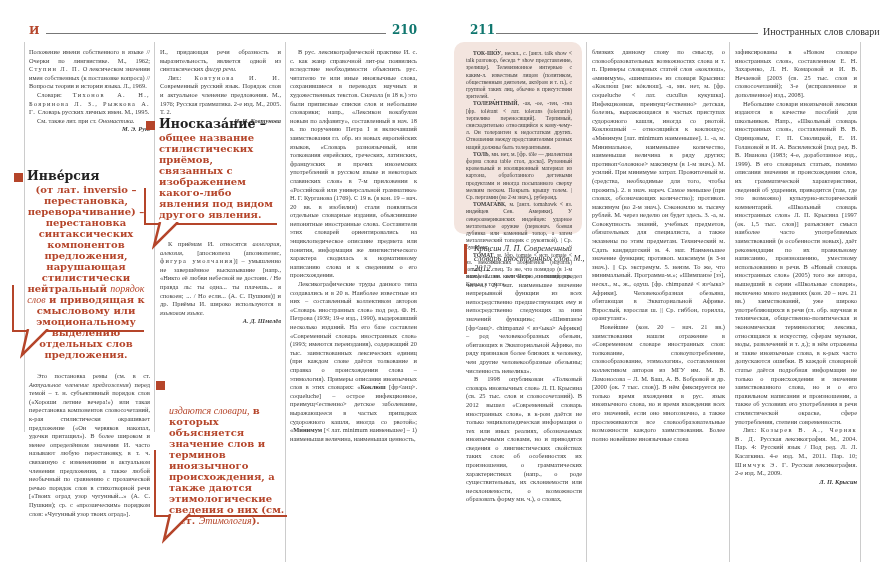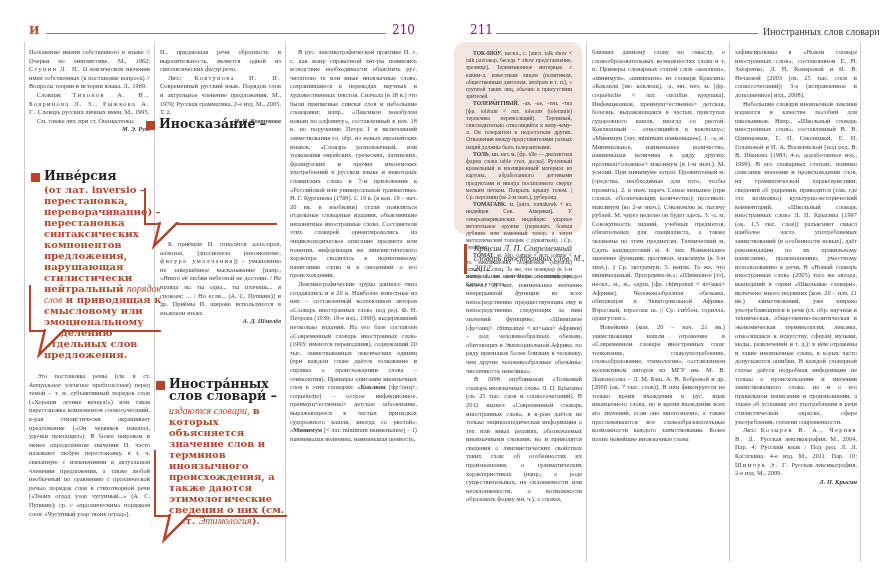--- a/index.html
+++ b/index.html
@@ -2,21 +2,21 @@
 <html><head>
 <meta charset="utf-8">
 <style>
   html,body{margin:0;padding:0;background:#fff;}
   body{width:880px;height:575px;position:relative;overflow:hidden;font-family:"Liberation Serif","DejaVu Serif",serif;color:#3a3a3a;}
   .page{position:absolute;top:0;height:575px;}
   .left{left:0;width:440px;}
   .right{left:440px;width:440px;}
   .hdr{position:absolute;top:26px;height:14px;}
   .hdr .letter{position:absolute;left:29px;top:-2px;font-family:"DejaVu Serif",serif;font-weight:bold;font-size:11px;color:#b5452a;}
-  .hdr .pnum{position:absolute;top:-3px;font-family:"DejaVu Serif",serif;font-weight:normal;font-size:12px;color:#701a75;}
+  .hdr .pnum{position:absolute;top:-3px;font-family:"DejaVu Serif",serif;font-weight:bold;font-size:12px;color:#0f766e;}
   .hdr .rule{position:absolute;top:7px;height:0;border-top:1px solid #777;}
   .hdr .rtitle{position:absolute;top:0;font-size:10px;color:#333;}
   .col{position:absolute;font-size:6.4px;line-height:8.6px;text-align:justify;color:#3c3c3c;}
   .col p{margin:0;text-indent:8px;}
   .col p.ni{text-indent:0;}
   .vline{position:absolute;border-left:1px solid #ccc;}
   .sig{text-align:right;font-style:italic;font-weight:bold;font-size:6.4px;}
   .it{font-style:italic;}
   .sp{letter-spacing:1.3px;}
   
@@ -46,21 +46,21 @@
   <div class="vline" style="left:154px;top:42px;height:390px;"></div>
   <div class="vline" style="left:285px;top:42px;height:520px;"></div>
 
   <div class="col" style="left:29px;top:48px;width:121px;">
     <p class="ni"><span>Положение имени собственного в языке // Очерки по лингвистике. М., 1962; </span><span class="sp">Ступин Л. П.</span><span> О лексическом значении имен собственных (к постановке вопроса) // Вопросы теории и истории языка. Л., 1969.</span></p>
     <p><span>Словари: </span><span class="sp">Тихонов А. Н., Бояринова Л. З., Рыжкова А. Г.</span><span> Словарь русских личных имен. М., 1995.</span></p>
     <p><span>См. также лит. при ст. </span><span class="it">Ономастика.</span></p>
     <div class="sig">М. Э. Рут</div>
   </div>
 
-  <div class="callout" style="left:29px;top:170px;width:130px;height:195px;">
+  <div class="callout" style="left:12px;top:170px;width:130px;height:195px;text-align:center;">
     <div class="sq" style="left:2px;top:3px;"></div>
     <div class="ttl" style="left:15px;top:0;">Инве́рсия</div>
     <div class="def" style="left:15px;top:14px;width:118px;">
       <span>(от лат. inversio – перестановка, переворачивание) – перестановка синтаксических компонентов предложения, нарушающая стилистически нейтральный </span><i>порядок слов</i><span> и приводящая к смысловому или эмоциональному выделению отдельных слов предложения.</span>
     </div>
     <div class="bubble" style="left:0;top:115px;width:130px;height:45px;border-left-width:2.5px;"></div>
     <svg class="tail" style="left:8px;top:159px;" width="40" height="30">
         <polyline points="8,0 2,26 28,0" fill="#fff" stroke="#b5452a" stroke-width="2.5"></polyline>
       </svg>
   </div>
@@ -71,34 +71,34 @@
 
   <div class="col" style="left:160px;top:48px;width:121px;">
     <p class="ni"><span>И., придающая речи образность и выразительность, является одной из синтаксических </span><span class="it">фигур речи.</span></p>
     <p><span>Лит.: </span><span class="sp">Ковтунова И. И.</span><span> Современный русский язык. Порядок слов и актуальное членение предложения. М., 1976; Русская грамматика. 2-е изд. М., 2005. Т. 2.</span></p>
     <div class="sig">И. И. Ковтунова</div>
   </div>
 
   <div class="callout" style="left:144px;top:118px;width:131px;height:120px;">
     <div class="sq" style="left:2px;top:3px;"></div>
     <div class="ttl" style="left:15px;top:0;">Иносказа́ние –</div>
+    <div class="def" style="left:15px;top:14px;width:116px;">общее название стилистических приёмов, связанных с изображением какого-либо явления под видом другого явления.</div>
     <div class="bubble" style="left:0;top:70px;width:131px;height:35px;"></div>
     <svg class="tail" style="left:8px;top:104px;" width="40" height="28">
         <polyline points="8,0 2,24 26,0" fill="#fff" stroke="#b5452a" stroke-width="2.5"></polyline>
       </svg>
   </div>
 
   <div class="col" style="left:160px;top:240px;width:121px;">
     <p><span>К приёмам И. относятся </span><span class="it">аллегория, аллюзия</span><span>, [апосиопеза (апозиопезис, </span><span class="sp">фигура умолчания</span><span>)] – умышленно не завершённое высказывание [напр., «Никто её любви небесной не достоин. / Не правда ль: ты одна... ты плачешь... я спокоен; ... / Но если... (А. С. Пушкин)] и др. Приёмы И. широко используются в </span><span class="it">языковом языке.</span></p>
     <div class="sig">А. Д. Шмелёв</div>
   </div>
 
   <div class="callout" style="left:154px;top:378px;width:131px;height:175px;">
     <div class="sq" style="left:2px;top:3px;"></div>
-    <div class="ttl" style="left:15px;top:0;width:116px;">Иностра́нных слов словари́ –</div>
     <div class="def" style="left:15px;top:27px;width:116px;">
       <i>издаются словари,</i><span> в которых объясняется значение слов и терминов иноязычного происхождения, а также даются этимологические сведения о них (см. в ст. </span><i>Этимология</i><span>).</span>
     </div>
     <div class="bubble" style="left:0;top:72px;width:131px;height:65px;"></div>
     <svg class="tail" style="left:8px;top:136px;" width="40" height="30">
         <polyline points="8,0 2,26 28,0" fill="#fff" stroke="#b5452a" stroke-width="2.5"></polyline>
       </svg>
   </div>
 
   <div class="col" style="left:290px;top:48px;width:127px;">

